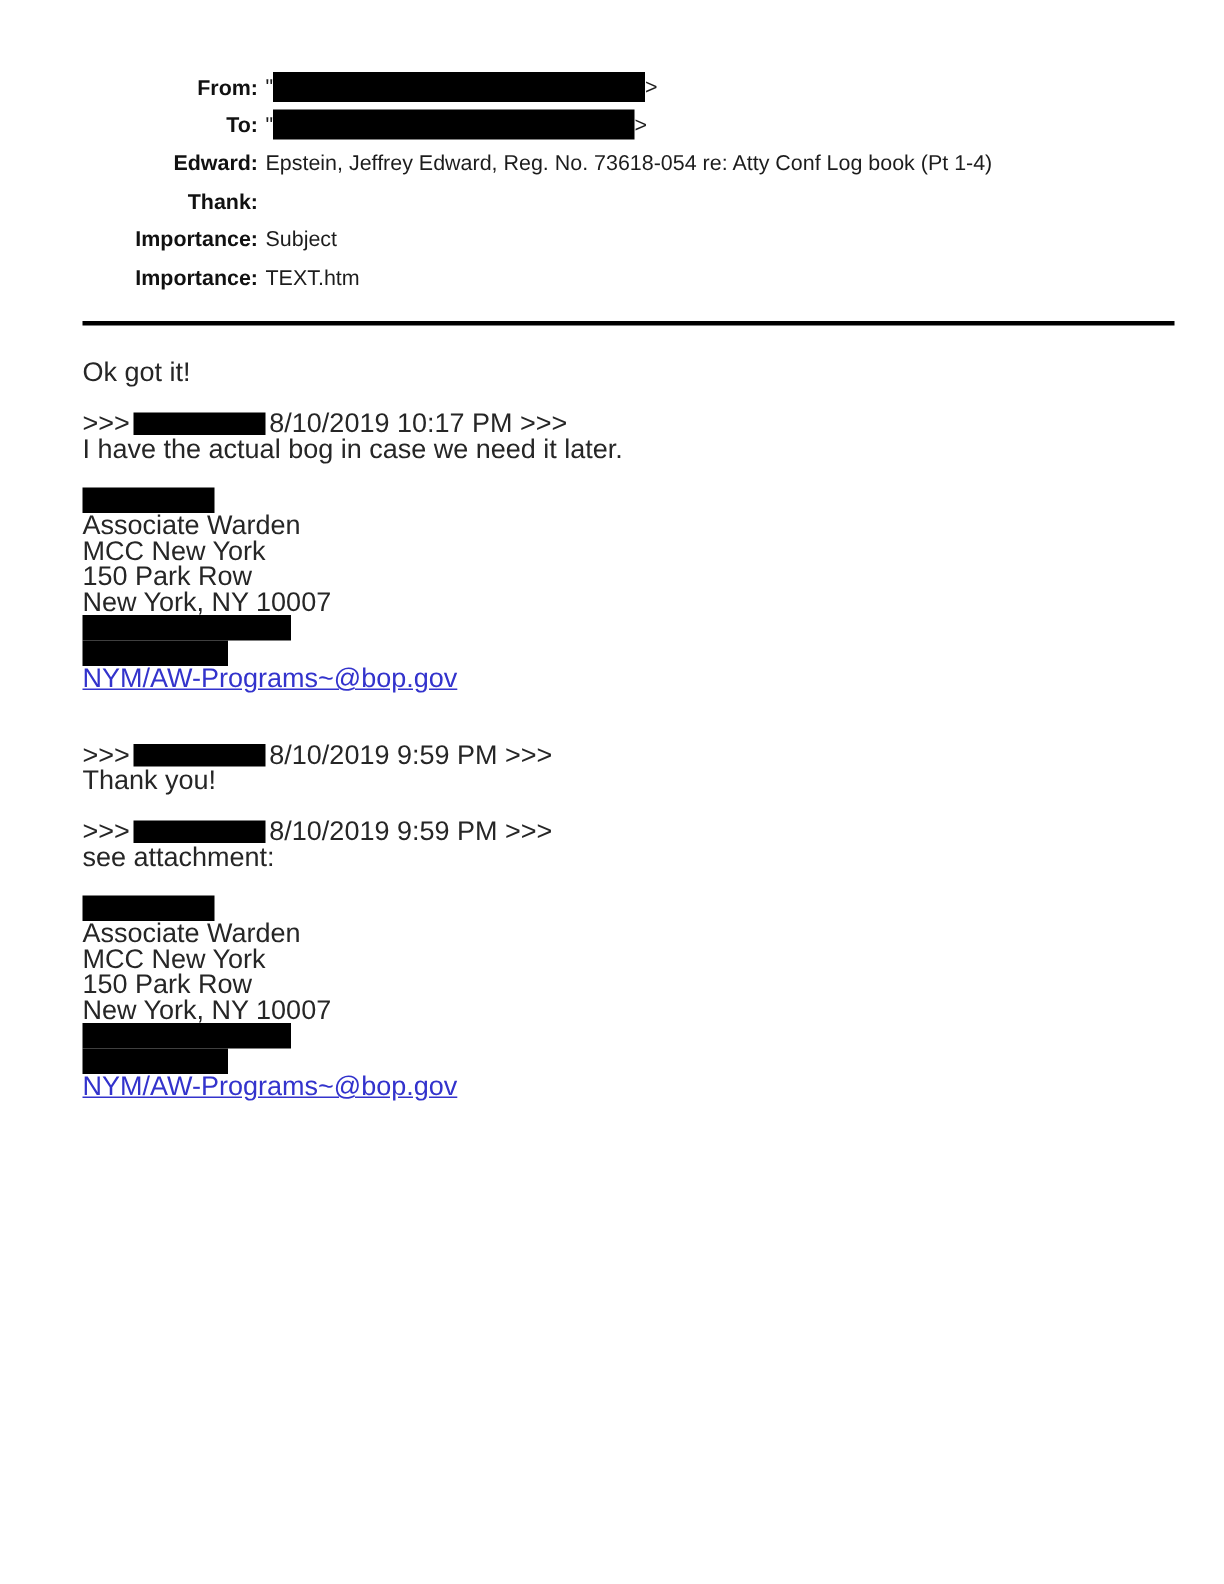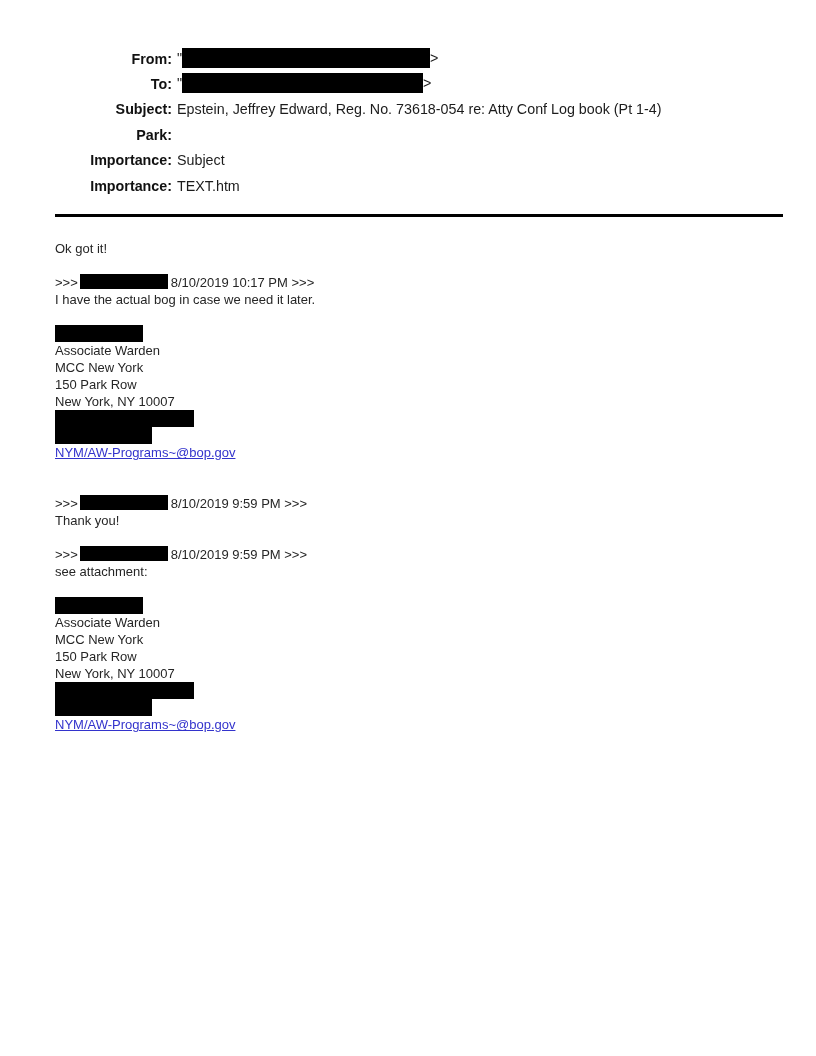--- a/index.html
+++ b/index.html
@@ -50,21 +50,21 @@
   .hr-line {
     border: none;
     border-top: 3px solid #000000;
     margin: 16px 0 0 0;
     width: 728px;
   }
 
   
   .emailbody {
     margin-top: 23px;
-    font-size: 13px;
+    font-size: 18px;
     line-height: 17px;
     color: #262626;
   }
   .line {
     min-height: 17px;
     white-space: pre-wrap;
   }
   .redact-inline {
     display: inline-block;
     height: 15px;
@@ -91,26 +91,26 @@
       <span class="hlabel">From:</span>
       <span class="hvalue"><span>"</span><span class="hredact w248"></span><span>&gt;</span></span>
     </div>
 
     <div class="hrow">
       <span class="hlabel">To:</span>
       <span class="hvalue"><span>"</span><span class="hredact w241"></span><span>&gt;</span></span>
     </div>
 
     <div class="hrow">
-      <span class="hlabel">Subject:</span>
+      <span class="hlabel">Edward:</span>
       <span class="hvalue">Epstein, Jeffrey Edward, Reg. No. 73618-054 re: Atty Conf Log book (Pt 1-4)</span>
     </div>
 
     <div class="hrow">
-      <span class="hlabel">Park:</span>
+      <span class="hlabel">Thank:</span>
     </div>
 
     <div class="hrow">
       <span class="hlabel">Importance:</span>
       <span class="hvalue">Subject</span>
     </div>
 
     <div class="hrow">
       <span class="hlabel">Importance:</span>
       <span class="hvalue">TEXT.htm</span>

